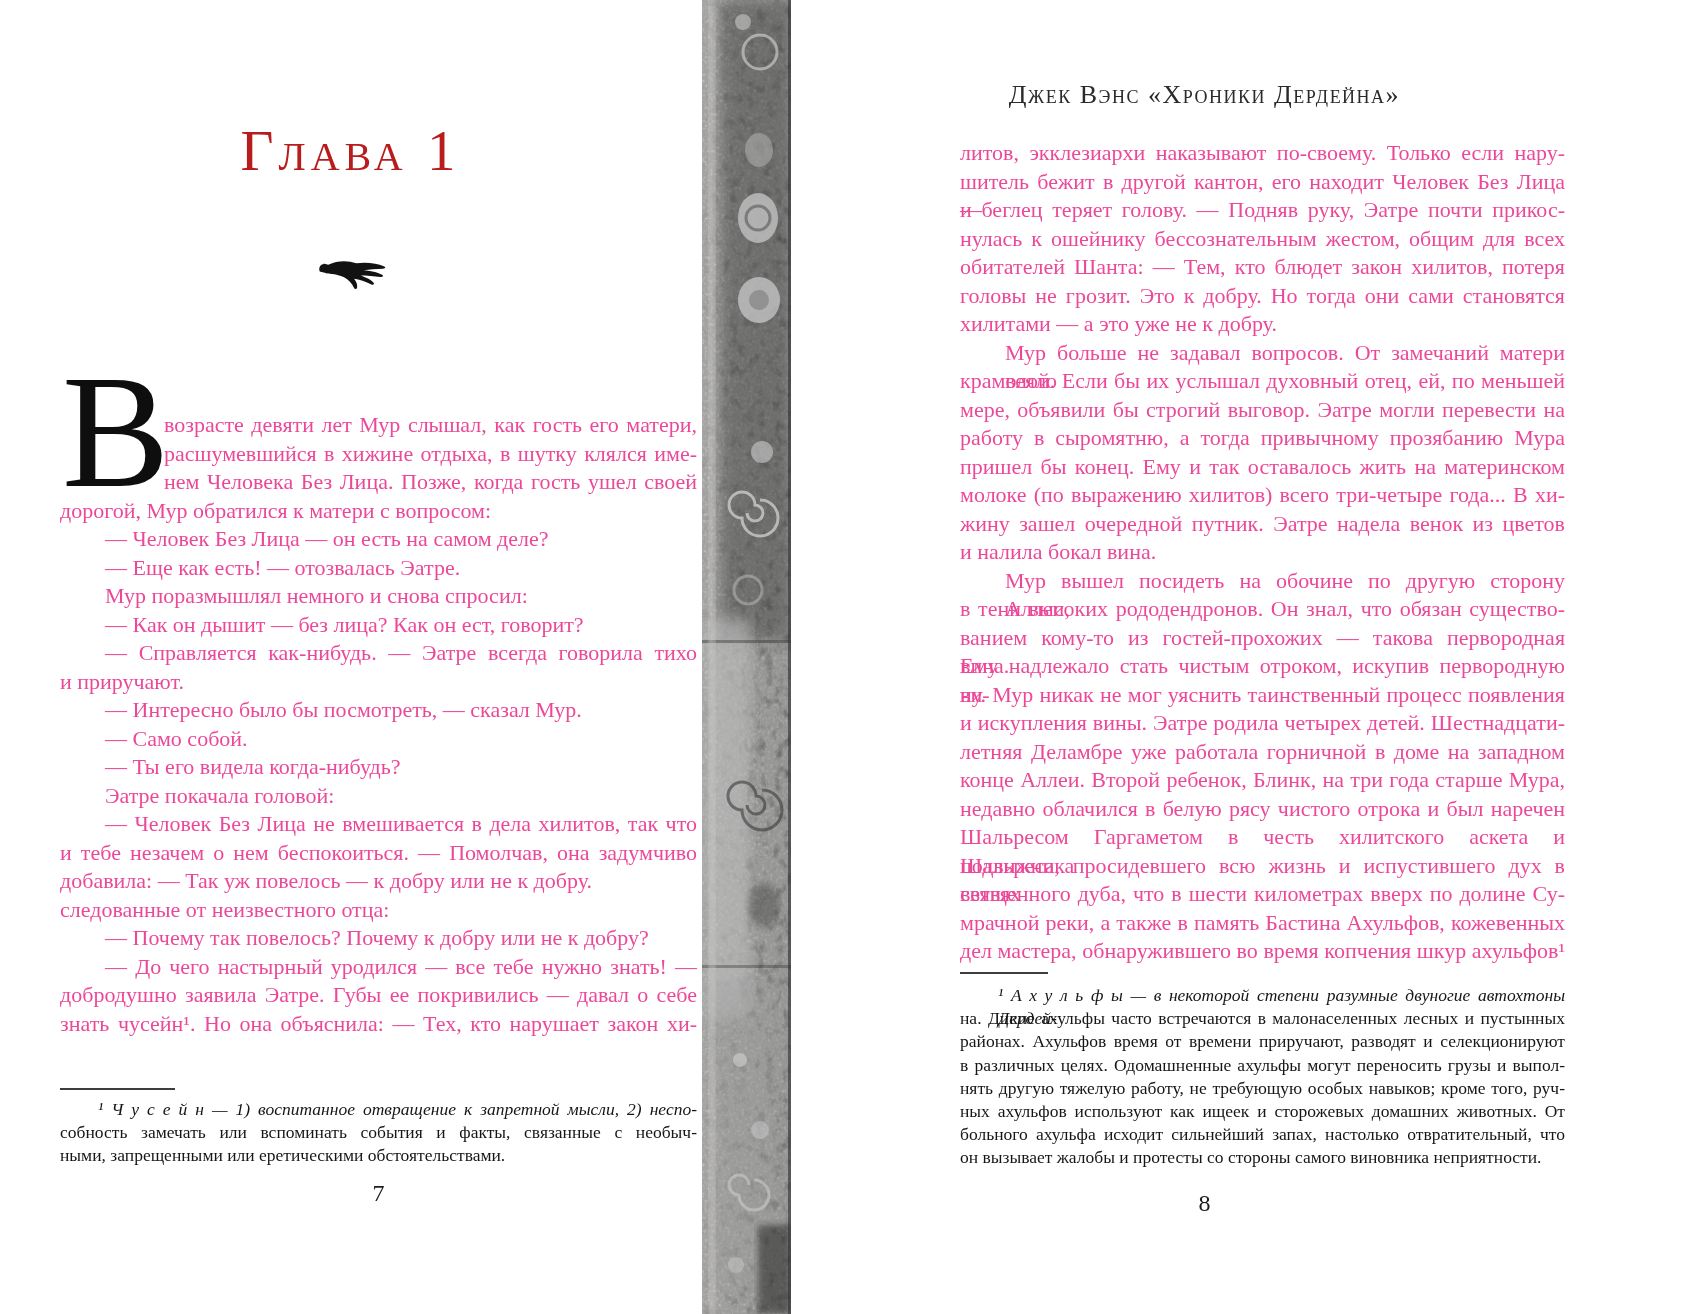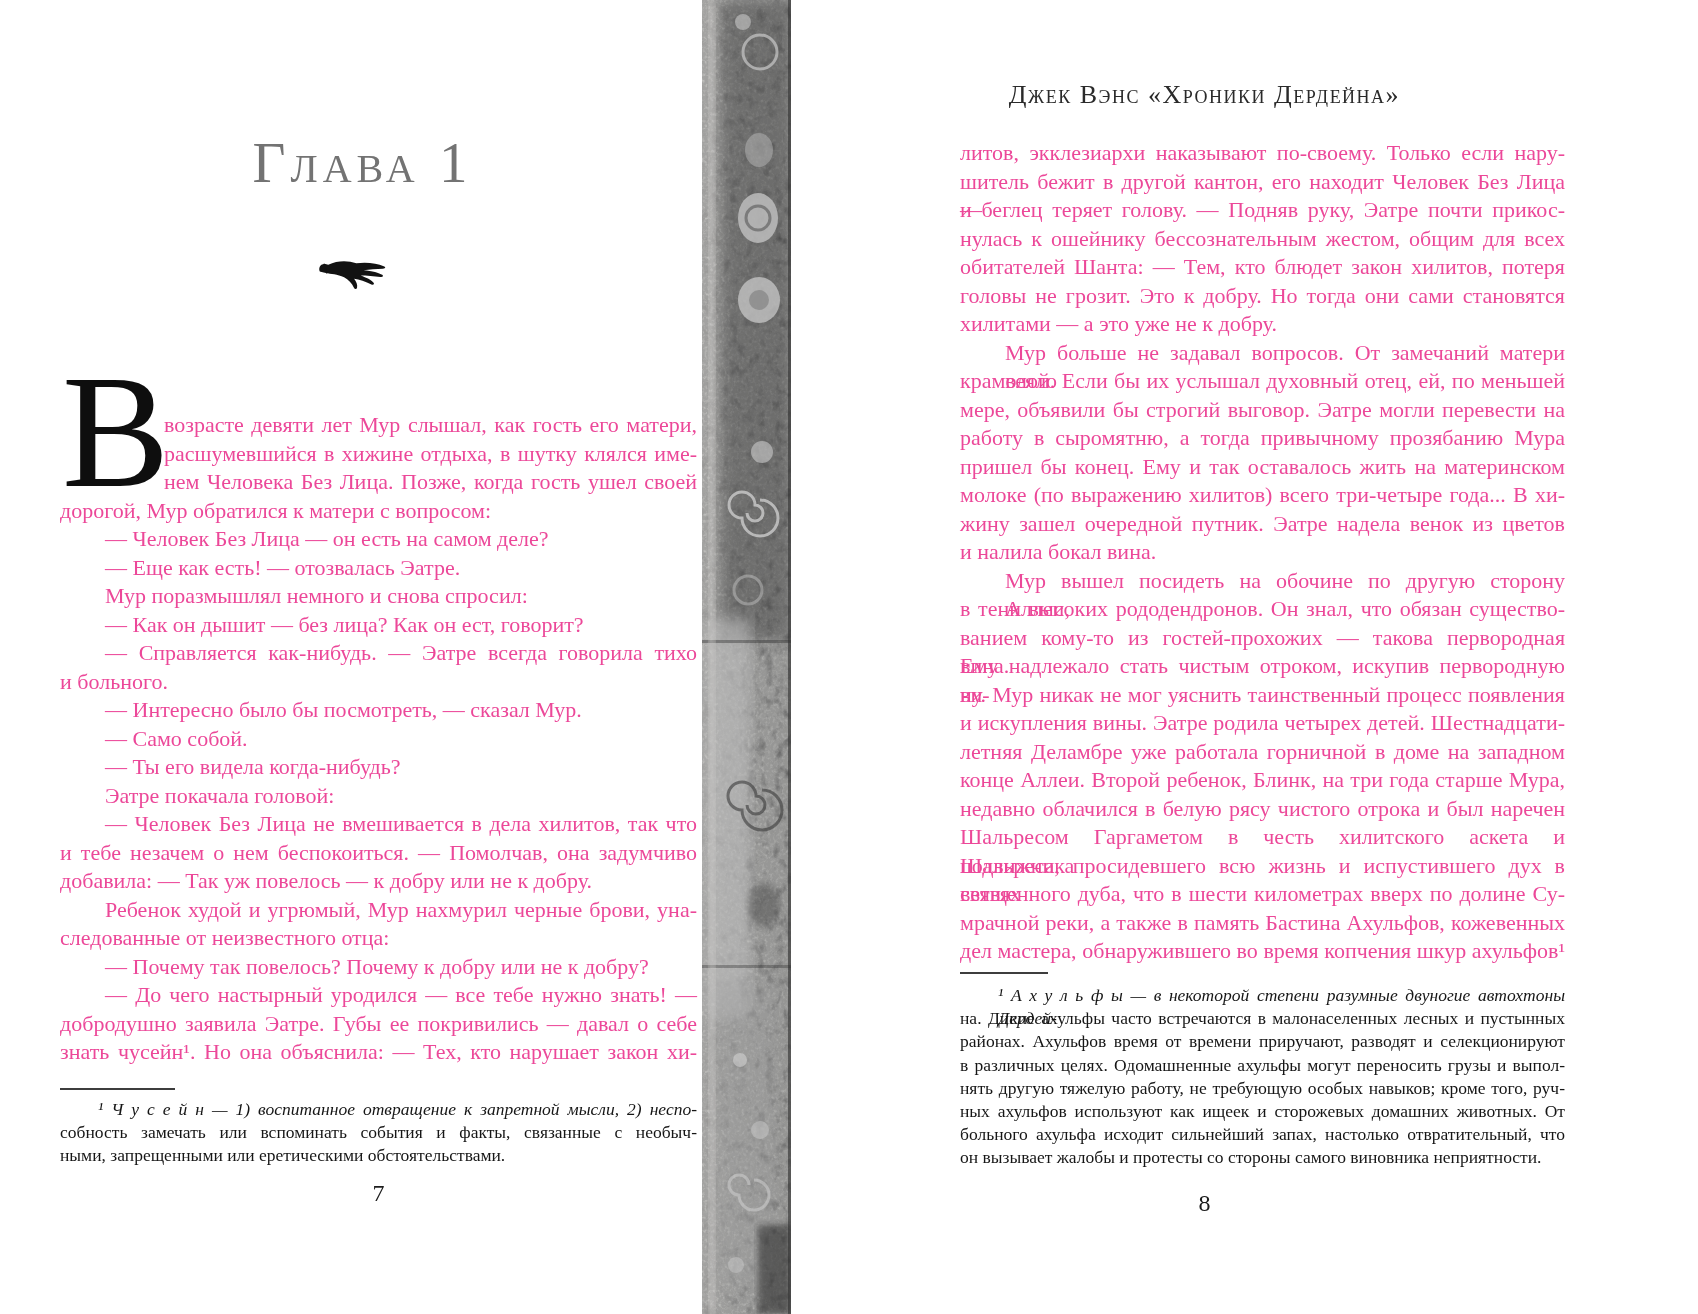--- a/index.html
+++ b/index.html
@@ -7,25 +7,25 @@
     width:1698px;height:1314px;position:relative;overflow:hidden;
     background:#ffffff;color:#161616;
     font-family:"Liberation Serif", serif;
   }
   .page{position:absolute;top:0;height:1314px;}
   .page.left{left:0;width:700px;}
   .page.right{left:791px;width:907px;}
 
   
   .chapter-title{
-    position:absolute;left:60px;top:118px;width:637px;margin:12px;
+    position:absolute;left:60px;top:118px;width:637px;margin:0;
     text-align:center;font-weight:normal;
     font-size:57px;font-variant:small-caps;letter-spacing:5px;
     transform:translateX(-28px);
-    color:#737373;
+    color:#b91c1c;
   }
   
   .hand{position:absolute;left:316px;top:255px;width:72px;height:44px;}
   
   .dropcap{
     position:absolute;left:62px;top:352px;
     font-size:161px;line-height:1;color:#0e0e0e;
   }
   
   .body-block{position:absolute;font-size:22px;color:#ec4899;}
@@ -80,29 +80,28 @@
     <div class="body-block">
         <div class="bl jl dcl">возрасте девяти лет Мур слышал, как гость его матери,</div>
         <div class="bl jl dcl">расшумевшийся в хижине отдыха, в шутку клялся име-</div>
         <div class="bl jl dcl">нем Человека Без Лица. Позже, когда гость ушел своей</div>
         <div class="bl">дорогой, Мур обратился к матери с вопросом:</div>
         <div class="bl ind">— Человек Без Лица — он есть на самом деле?</div>
         <div class="bl ind">— Еще как есть! — отозвалась Эатре.</div>
         <div class="bl ind">Мур поразмышлял немного и снова спросил:</div>
         <div class="bl ind">— Как он дышит — без лица? Как он ест, говорит?</div>
         <div class="bl jl ind">— Справляется как-нибудь. — Эатре всегда говорила тихо</div>
-        <div class="bl">и больного.</div>
+        <div class="bl">и приручают.</div>
         <div class="bl ind">— Интересно было бы посмотреть, — сказал Мур.</div>
         <div class="bl ind">— Само собой.</div>
         <div class="bl ind">— Ты его видела когда-нибудь?</div>
         <div class="bl ind">Эатре покачала головой:</div>
         <div class="bl jl ind">— Человек Без Лица не вмешивается в дела хилитов, так что</div>
         <div class="bl jl">и тебе незачем о нем беспокоиться. — Помолчав, она задумчиво</div>
         <div class="bl">добавила: — Так уж повелось — к добру или не к добру.</div>
-        <div class="bl jl ind">Ребенок худой и угрюмый, Мур нахмурил черные брови, уна-</div>
         <div class="bl">следованные от неизвестного отца:</div>
         <div class="bl ind">— Почему так повелось? Почему к добру или не к добру?</div>
         <div class="bl jl ind">— До чего настырный уродился — все тебе нужно знать! —</div>
         <div class="bl jl">добродушно заявила Эатре. Губы ее покривились — давал о себе</div>
         <div class="bl jl">знать чусейн¹. Но она объяснила: — Тех, кто нарушает закон хи-</div>
       </div>
 
     <div class="fnrule"></div>
     <div class="fn">
         <div class="bl jl ind">¹ Ч у с е й н — 1) воспитанное отвращение к запретной мысли, 2) неспо-</div>

